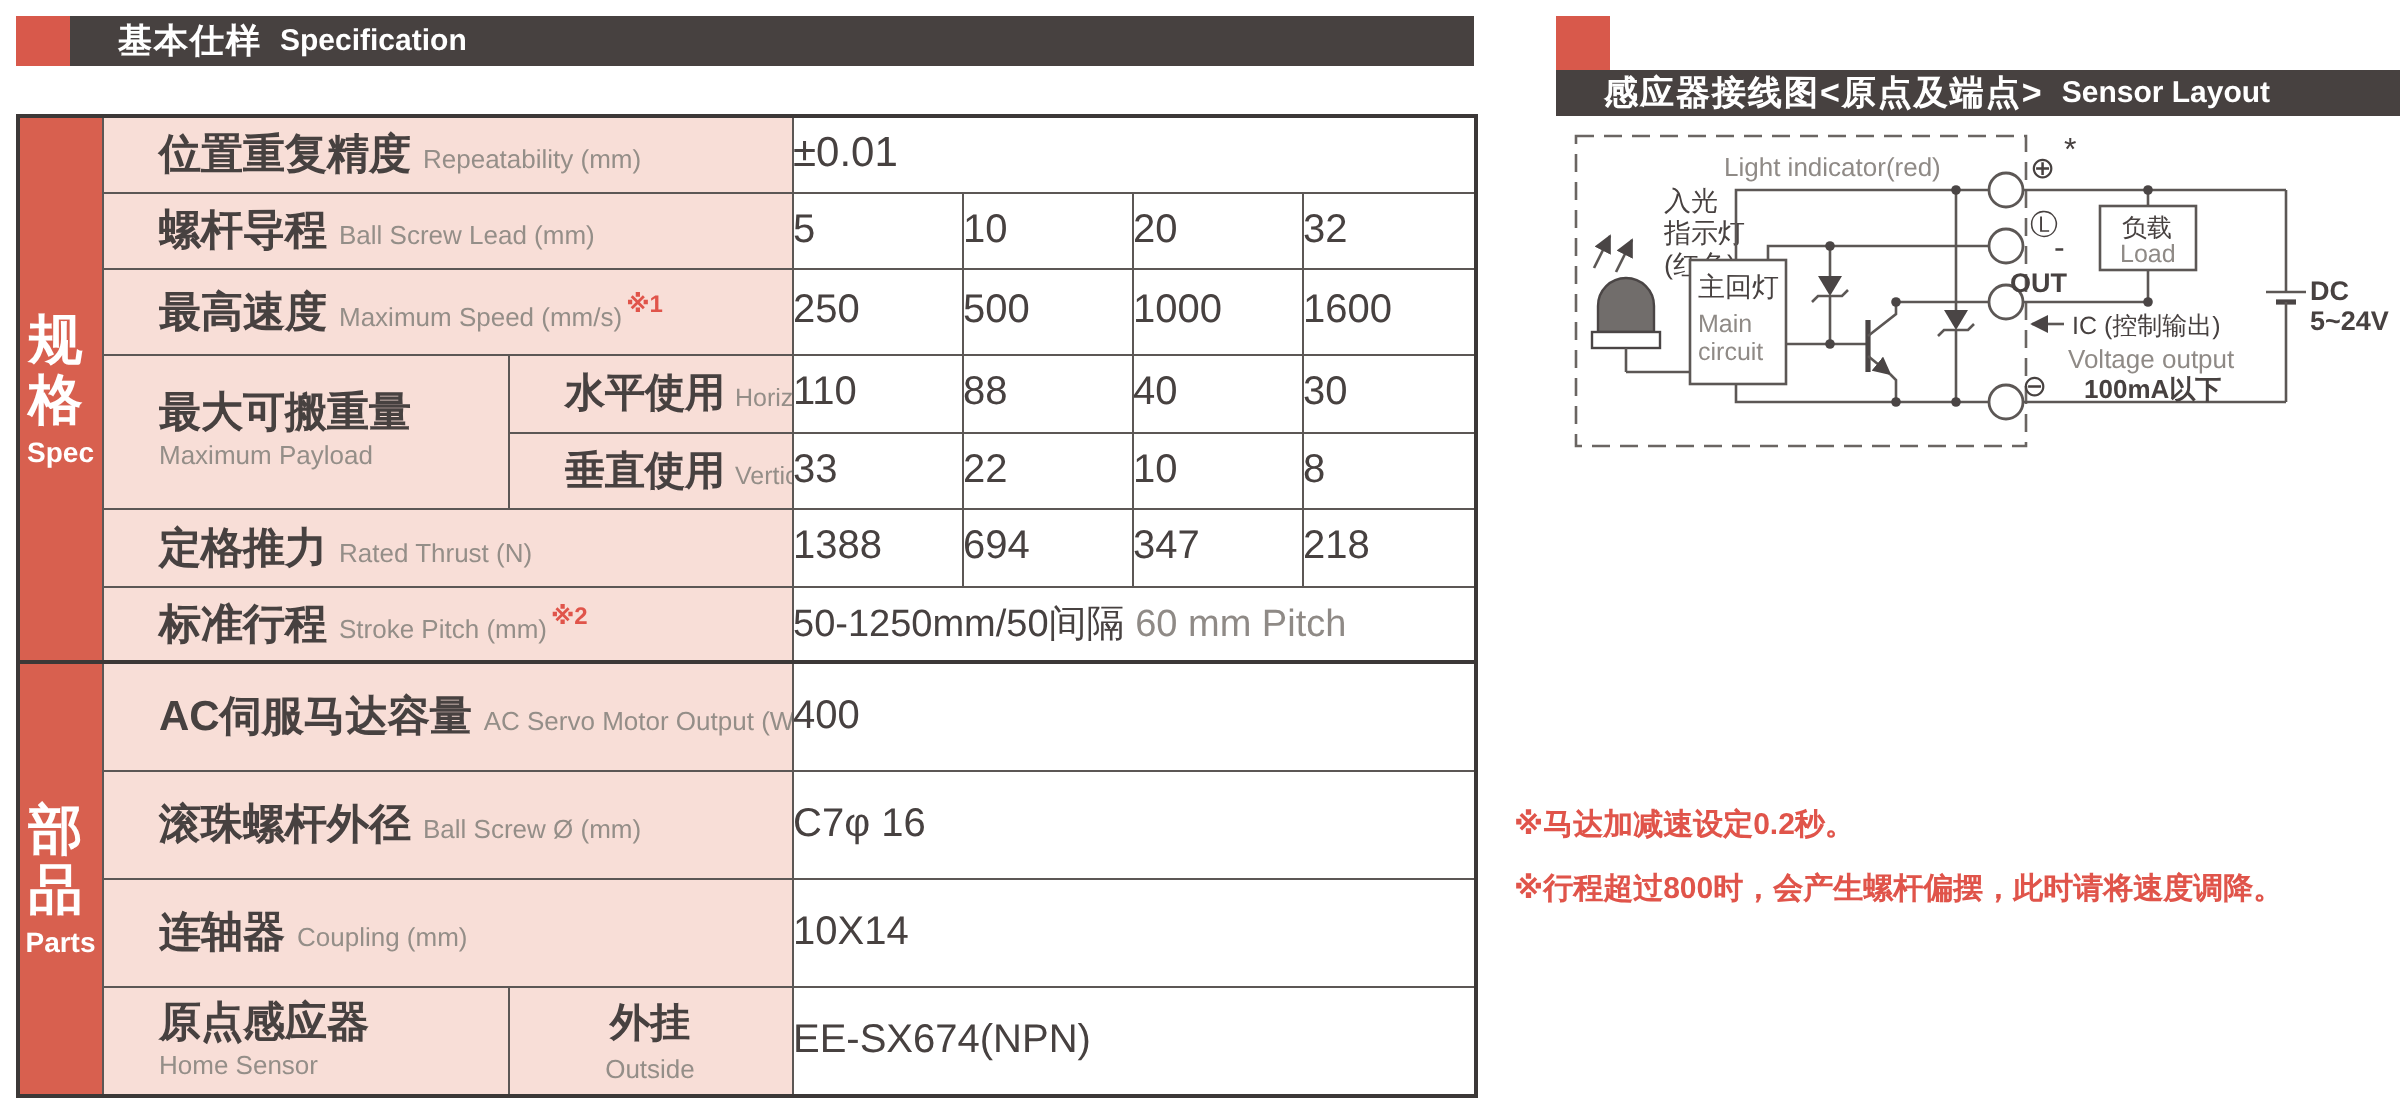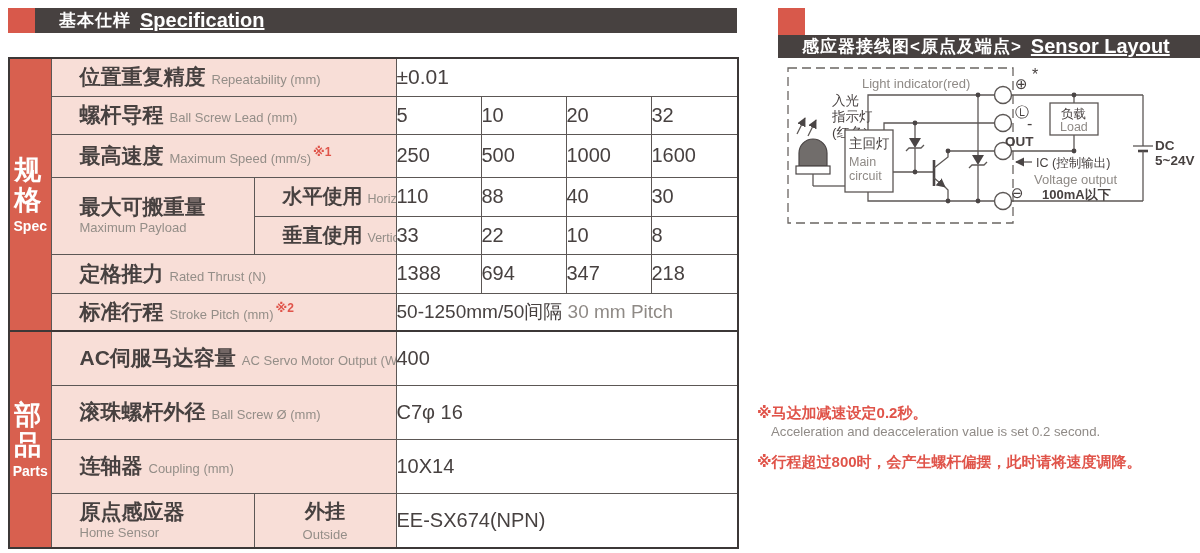--- a/index.html
+++ b/index.html
@@ -6,21 +6,21 @@
   html,body { width:1200px; height:553px; background:#fff;
     font-family:"Liberation Sans","DejaVu Sans",sans-serif; color:#474140; }
   .page { position:relative; width:1200px; height:553px; overflow:hidden; background:#fff; }
 
   
   .hdr { position:absolute; top:8px; height:25px; display:flex; }
   .hdr .sq { width:27px; height:25px; background:#d8594b; flex:0 0 27px; }
   .hdr .bar { flex:1; background:#474140; color:#fff; display:flex; align-items:center;
               padding-left:24px; gap:9px; }
   .hdr .zh { font-size:17px; font-weight:bold; letter-spacing:1px; white-space:nowrap; }
-  .hdr .en { font-size:20px; font-weight:bold; white-space:nowrap;text-decoration:underline; }
+  .hdr .en { font-size:15px; font-weight:bold; white-space:nowrap; }
   .hdr1 { left:8px; width:729px; }
   .hdr2 { left:778px; width:422px;flex-direction:column; }
 
   
   table.spec { position:absolute; left:8px; top:57px; width:729px;
     border-collapse:collapse; table-layout:fixed; border:2px solid #3c3837; }
   table.spec td, table.spec th { border:1px solid #5c5755; overflow:hidden; }
   tr.h38{height:38px} tr.h39{height:39px} tr.h43{height:43px} tr.h54{height:54px} tr.h55{height:55px}
   tr.sect-start td, tr.sect-start th { border-top:2px solid #3c3837; }
 
@@ -136,21 +136,21 @@
     </tr>
     <tr class="h39">
       <td class="lbl" colspan="2"><span class="zh">定格推力</span><span class="en">Rated Thrust (N)</span></td>
       <td class="val">1388</td>
       <td class="val">694</td>
       <td class="val">347</td>
       <td class="val">218</td>
     </tr>
     <tr class="h38">
       <td class="lbl" colspan="2"><span class="zh">标准行程</span><span class="en">Stroke Pitch (mm)</span><span class="note-ref">※2</span></td>
-      <td class="val" colspan="4" style="font-size:19px"><span>50-1250mm/50间隔</span><span class="gray"> 30 mm Pitch</span></td>
+      <td class="val" colspan="4" style="font-size:19px"><span>50-1250mm/50间隔</span><span class="gray"> 60 mm Pitch</span></td>
     </tr>
     <tr class="h54 sect-start">
       <th class="side" rowspan="4">
         <div class="side-zh">部品</div>
         <div class="side-en">Parts</div>
       </th>
       <td class="lbl" colspan="2"><span class="zh">AC伺服马达容量</span><span class="en">AC Servo Motor Output (W)</span></td>
       <td class="val" colspan="4">400</td>
     </tr>
     <tr class="h54">
@@ -270,20 +270,19 @@
     <text class="t-dark" x="1036" y="167" font-size="12.5">IC (控制输出)</text>
     <text class="t-gray" x="1034" y="184" font-size="13">Voltage output</text>
     <text class="t-dark" x="1042" y="199" font-size="13" font-weight="bold">100mA以下</text>
     <text class="t-dark" x="1155" y="150" font-size="13.5" font-weight="bold">DC</text>
     <text class="t-dark" x="1155" y="165" font-size="13.5" font-weight="bold">5~24V</text>
   </svg>
 
   <div class="notes">
     <div class="note">
       <div class="note-zh">※马达加减速设定0.2秒。</div>
-      <div class="note-en">Acceleration and deacceleration value is set 0.2 second.</div>
     </div>
     <div class="note">
       <div class="note-zh">※行程超过800时，会产生螺杆偏摆，此时请将速度调降。</div>
     </div>
   </div>
 
 </div>
 
 </body></html>

